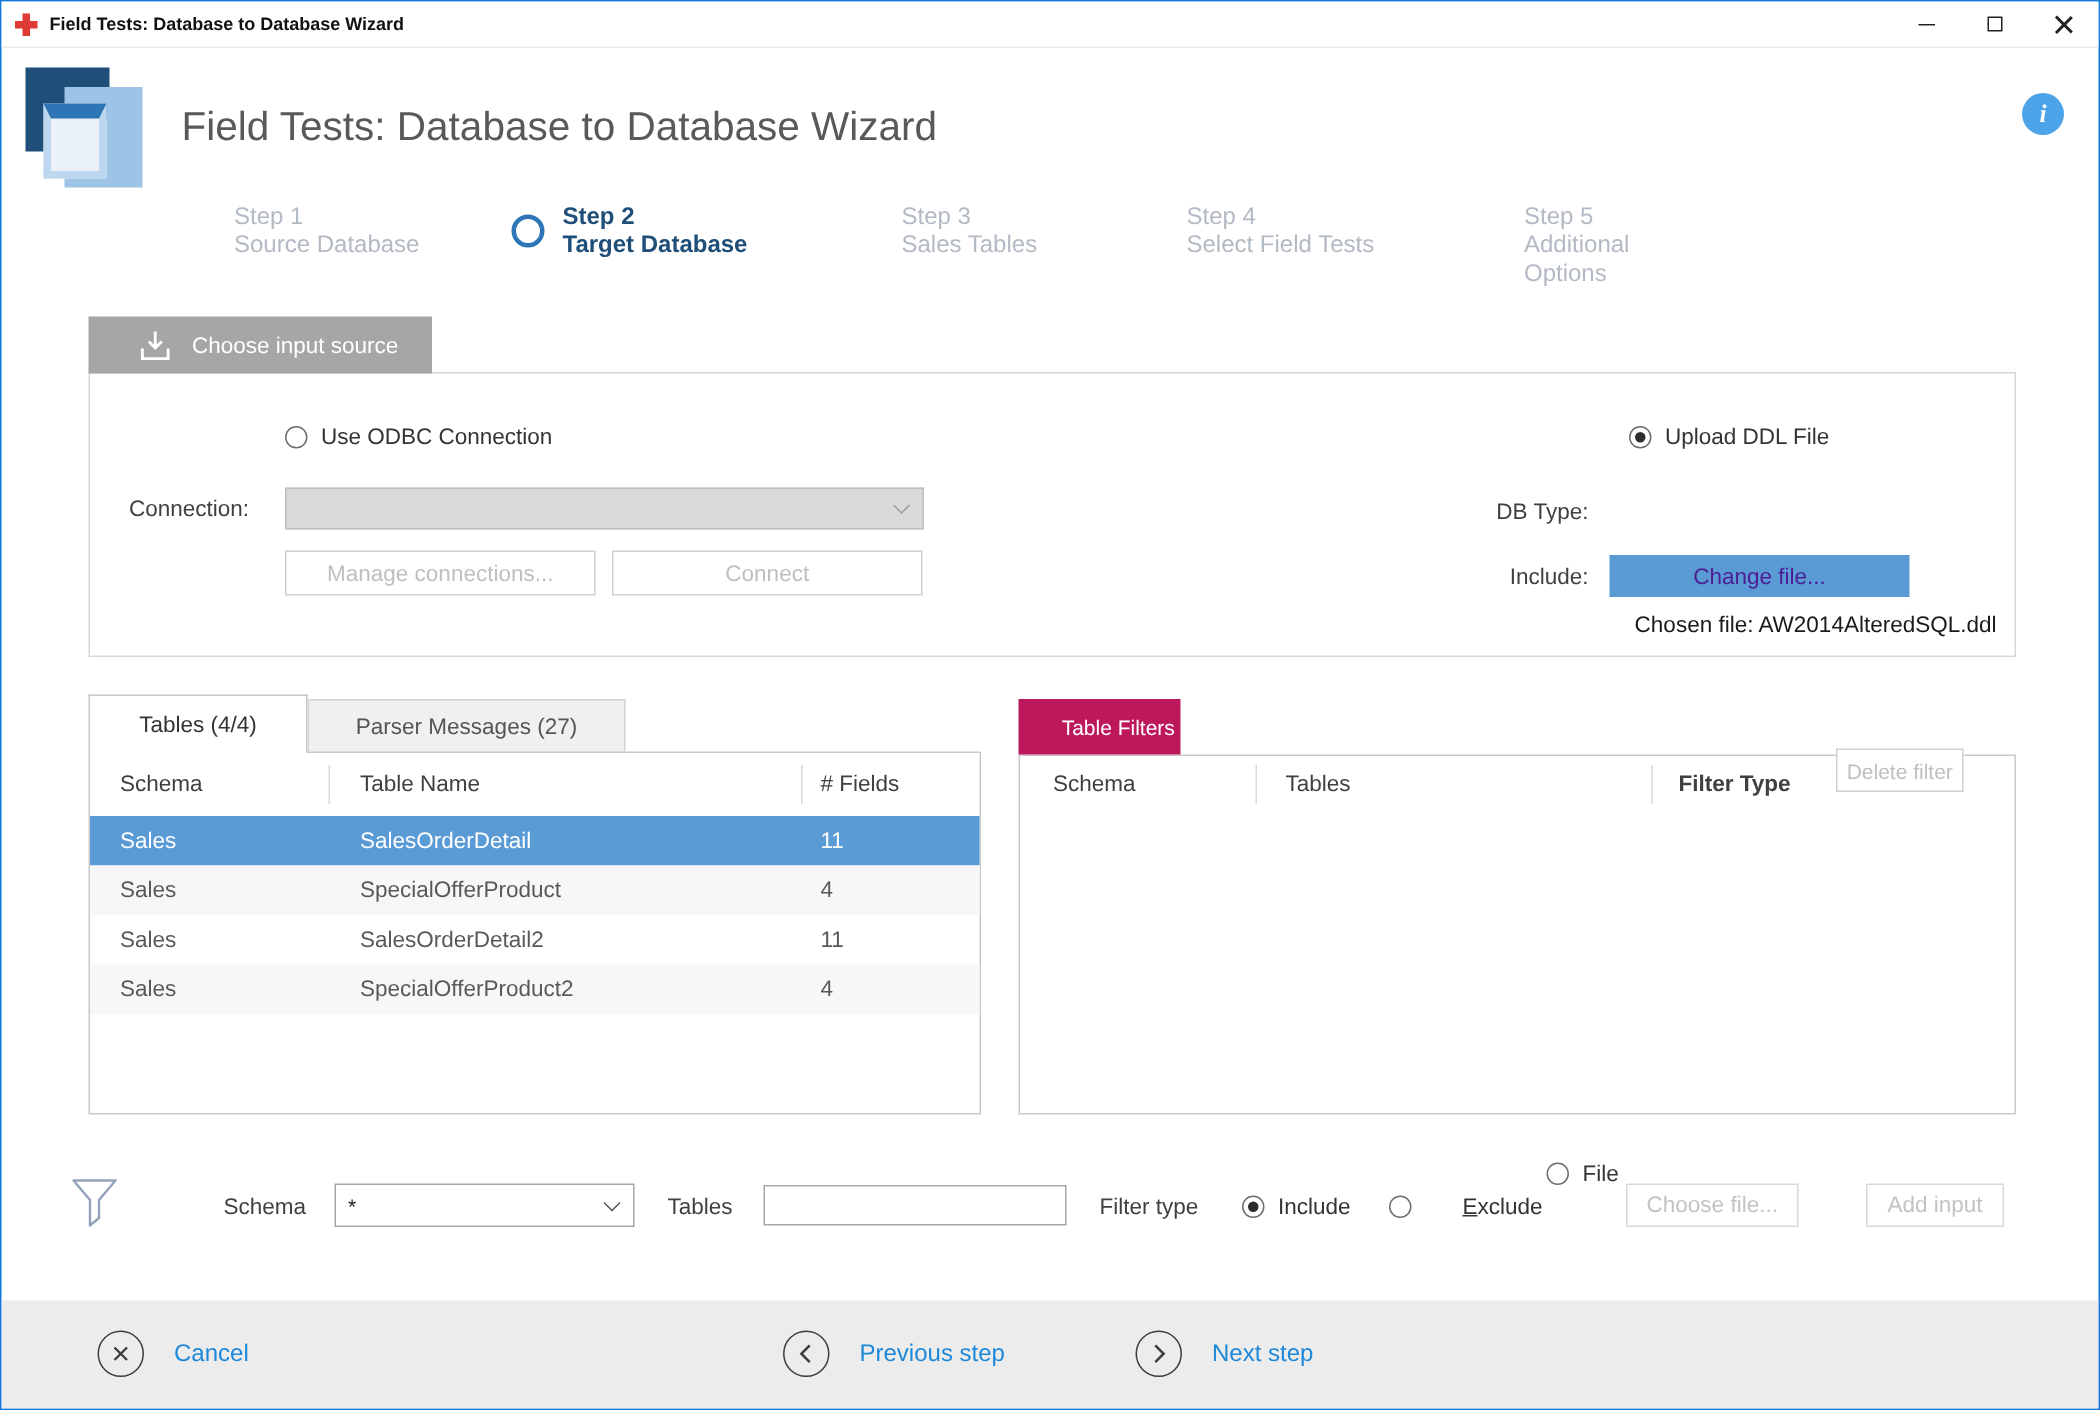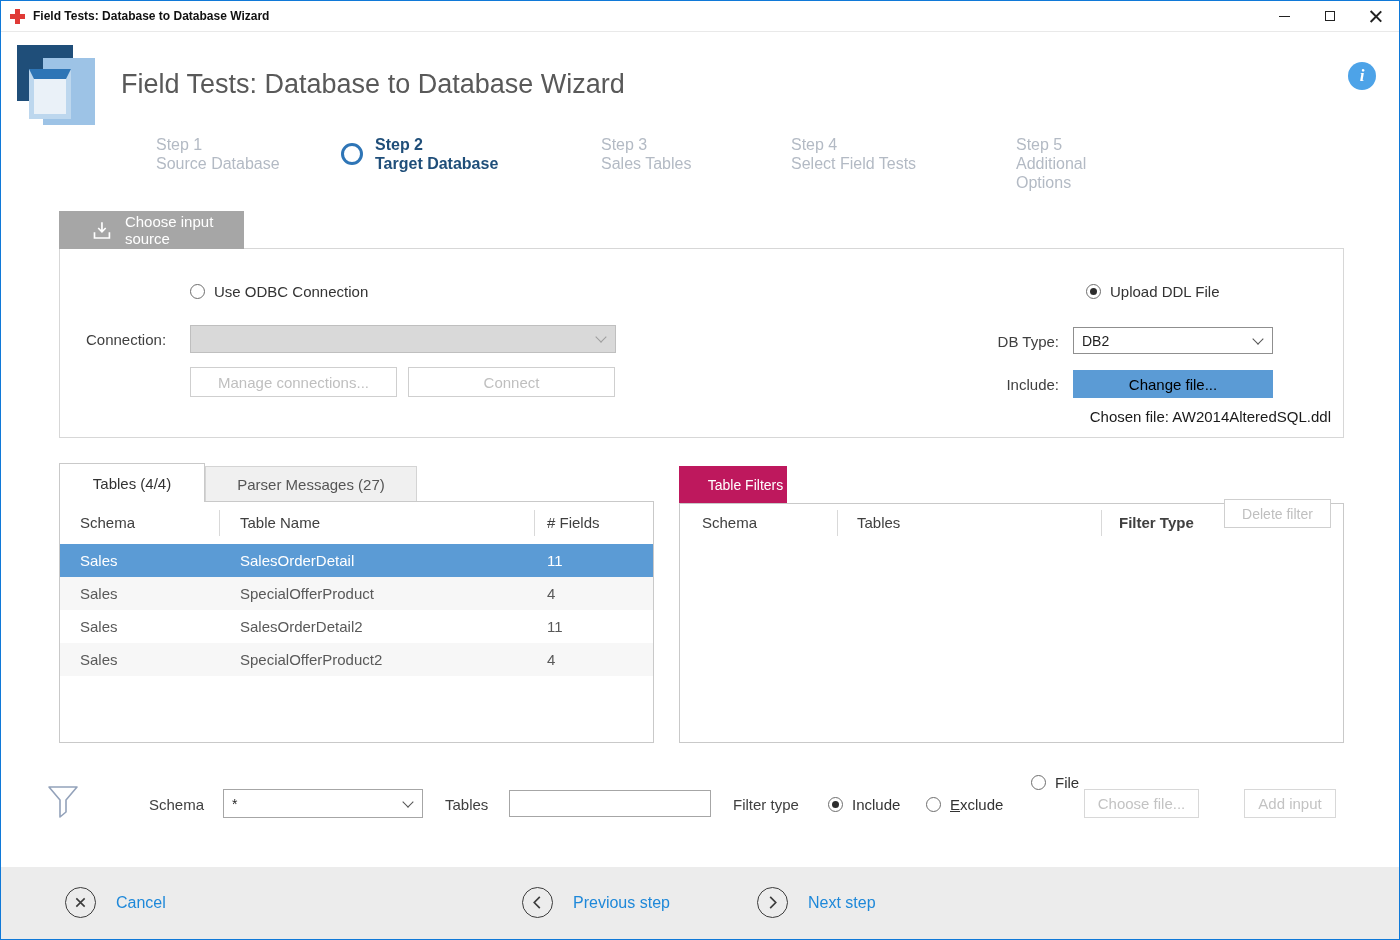--- a/index.html
+++ b/index.html
@@ -32,36 +32,36 @@
   
   .steps { position:absolute; left:0; top:134px; width:1108px; height:44px; }
   .step { position:absolute; top:0; display:flex; align-items:center; }
   .step .txt { display:flex; flex-direction:column; line-height:19px; font-size:16px; color:#b3bac4; }
   .step.active .txt { color:#1f4e79; font-weight:bold; }
   .step-circle { width:22px; height:22px; border:3px solid #2e75b6; border-radius:50%; background:#fff; margin-right:12px; }
   .step1 { left:155px; } .step2 { left:340px;justify-content:flex-end; } .step3 { left:600px; } .step4 { left:790px; } .step5 { left:1015px; }
 
   
   .src-panel { position:absolute; left:58px; top:247px; width:1285px; height:190px; background:#fff; border:1px solid #d7d7d7; }
-  .src-tab { position:absolute; left:58px; top:210px; width:185px; height:38px; background:#a6a6a6; color:#fff; display:flex; align-items:center; font-size:15px; z-index:2;padding-left:16px; }
+  .src-tab { position:absolute; left:58px; top:210px; width:229px; height:38px; background:#a6a6a6; color:#fff; display:flex; align-items:center; font-size:15px; z-index:2;padding-left:16px; }
   .src-tab svg { margin-left:17px; }
   .src-tab span { margin-left:13px; }
 
   .radio-row { position:absolute; display:flex; align-items:center; gap:9px; font-size:15px; color:#333; }
   .radio { width:15px; height:15px; border:1px solid #6e6e6e; border-radius:50%; background:#fff; position:relative; flex:0 0 auto; }
   .radio.checked::after { content:""; position:absolute; left:3px; top:3px; width:7px; height:7px; border-radius:50%; background:#2d2d2d; }
 
   .lbl { position:absolute; font-size:15px; color:#404040; }
   .combo { position:absolute; border:1px solid #8f8f8f; background:#fff; display:flex; align-items:center; font-size:14px; color:#1f1f1f; padding-left:8px; }
   .combo .chev { position:absolute; right:10px; top:50%; width:8px; height:8px; margin-top:-6px; border-right:1.5px solid #555; border-bottom:1.5px solid #555; transform:rotate(45deg); }
   .combo.disabled { background:#d9d9d9; border-color:#bfbfbf; color:#8c8c8c; }
   .combo.disabled .chev { border-color:#9e9e9e; }
 
   .btn { position:absolute; display:flex; align-items:center; justify-content:center; font-size:15px; background:#fff; border:1px solid #cfcfcf; color:#bfbfbf; }
-  .btn.primary { background:#5b9bd5; border:none; color:#000000; }
+  .btn.primary { background:#5b9bd5; border:none; color:#4c1d95; }
   .chosen-file { position:absolute; left:900px; top:407px; width:430px; text-align:right; font-size:15px; color:#1a1a1a; }
 
   
   .tab-tables { position:absolute; left:58px; top:462px; width:146px; height:39px; background:#fff; border:1px solid #c9c9c9; border-bottom:none; z-index:2; display:flex; align-items:center; justify-content:center; font-size:15px; color:#333; }
   .tab-parser { position:absolute; left:204px; top:465px; width:212px; height:36px; background:#f0f0f0; border:1px solid #d4d4d4; display:flex; align-items:center; justify-content:center; font-size:15px; color:#555; }
   .tables-panel { position:absolute; left:58px; top:500px; width:595px; height:242px; background:#fff; border:1px solid #c9c9c9; }
   .thead { display:flex; height:42px; align-items:center; font-size:15px; color:#404040; }
   .thead .cell { height:26px; line-height:26px; }
   .cell.c1 { width:160px; padding-left:20px; }
   .cell.c2 { width:315px; padding-left:20px; }
@@ -72,21 +72,21 @@
   .trow.selected { background:#5b9bd5; color:#fff; }
 
   
   .filters-tab { position:absolute; left:678px; top:465px; width:108px; height:37px; background:#be185d; color:#fff; display:flex; align-items:center; justify-content:center; font-size:14px; z-index:2;padding-left:25px; }
   .filters-panel { position:absolute; left:678px; top:502px; width:665px; height:240px; background:#fff; border:1px solid #c9c9c9; }
   .fhead { display:flex; height:38px; align-items:center; font-size:15px; color:#404040; }
   .fhead .fc { height:26px; line-height:26px; }
   .fc1 { width:158px; padding-left:22px; border-right:1px solid #d9d9d9; }
   .fc2 { width:264px; padding-left:19px; border-right:1px solid #d9d9d9; }
   .fc3 { width:115px; padding-left:17px; font-weight:bold; }
-  .delete-filter { left:1223px; top:498px; width:107px; height:29px; font-size:14px; z-index:3; }
+  .delete-filter { left:1223px; top:498px; width:85px; height:29px; font-size:14px; z-index:3; }
 
   
   .funnel { position:absolute; left:45px; top:783px; }
   .schema-lbl { left:148px; top:795px; }
   .schema-combo { left:222px; top:788px; width:200px; height:29px; }
   .tables-lbl { left:444px; top:795px; }
   .tables-input { position:absolute; left:508px; top:789px; width:202px; height:27px; border:1px solid #a6a6a6; font-size:14px; padding:0 6px; color:#222; outline:none; }
   .filtertype-lbl { left:732px; top:795px; }
   .r-include { left:827px; top:795px; }
   .r-exclude { left:925px; top:795px; }
@@ -189,24 +189,20 @@
 
   <div class="lbl" style="left:85px; top:330px;">Connection:</div>
   <div class="combo disabled" style="left:189px; top:324px; width:426px; height:28px;">
     <span></span>
     <span class="chev"></span>
   </div>
   <div class="btn" style="left:189px; top:366px; width:207px; height:30px;">Manage connections...</div>
   <div class="btn" style="left:407px; top:366px; width:207px; height:30px;">Connect</div>
 
   <div class="lbl" style="left:930px; top:332px; width:128px; text-align:right;">DB Type:</div>
-  <div class="combo" style="left:1072px; top:326px; width:200px; height:27px;">
-    <span>DB2</span>
-    <span class="chev"></span>
-  </div>
   <div class="lbl" style="left:930px; top:375px; width:128px; text-align:right;">Include:</div>
   <div class="btn primary" style="left:1072px; top:369px; width:200px; height:28px;">Change file...</div>
   <div class="chosen-file">Chosen file: AW2014AlteredSQL.ddl</div>
 
   <div class="tab-tables">Tables (4/4)</div>
   <div class="tab-parser">Parser Messages (27)</div>
   <div class="tables-panel">
     <div class="thead">
       <div class="cell c1">Schema</div>
       <div class="cell c2">Table Name</div>
@@ -257,21 +253,21 @@
   <div class="lbl tables-lbl">Tables</div>
   <input class="tables-input" type="text" value="" style="">
   <div class="lbl filtertype-lbl">Filter type</div>
 
   <div class="radio-row r-include">
     <span class="radio checked"></span>
     <span style="display:inline-block;">Include</span>
   </div>
   <div class="radio-row r-exclude">
     <span class="radio"></span>
-    <span class="uline" style="display:inline-block;">Exclude</span>
+    <span class="uline" style="display:inline-block;margin-left:25px;">Exclude</span>
   </div>
   <div class="radio-row r-file">
     <span class="radio"></span>
     <span>File</span>
   </div>
   <div class="btn choose-file">Choose file...</div>
   <div class="btn add-filter">Add input</div>
 
   <div class="footer">
     <div class="foot-btn fb-cancel">

